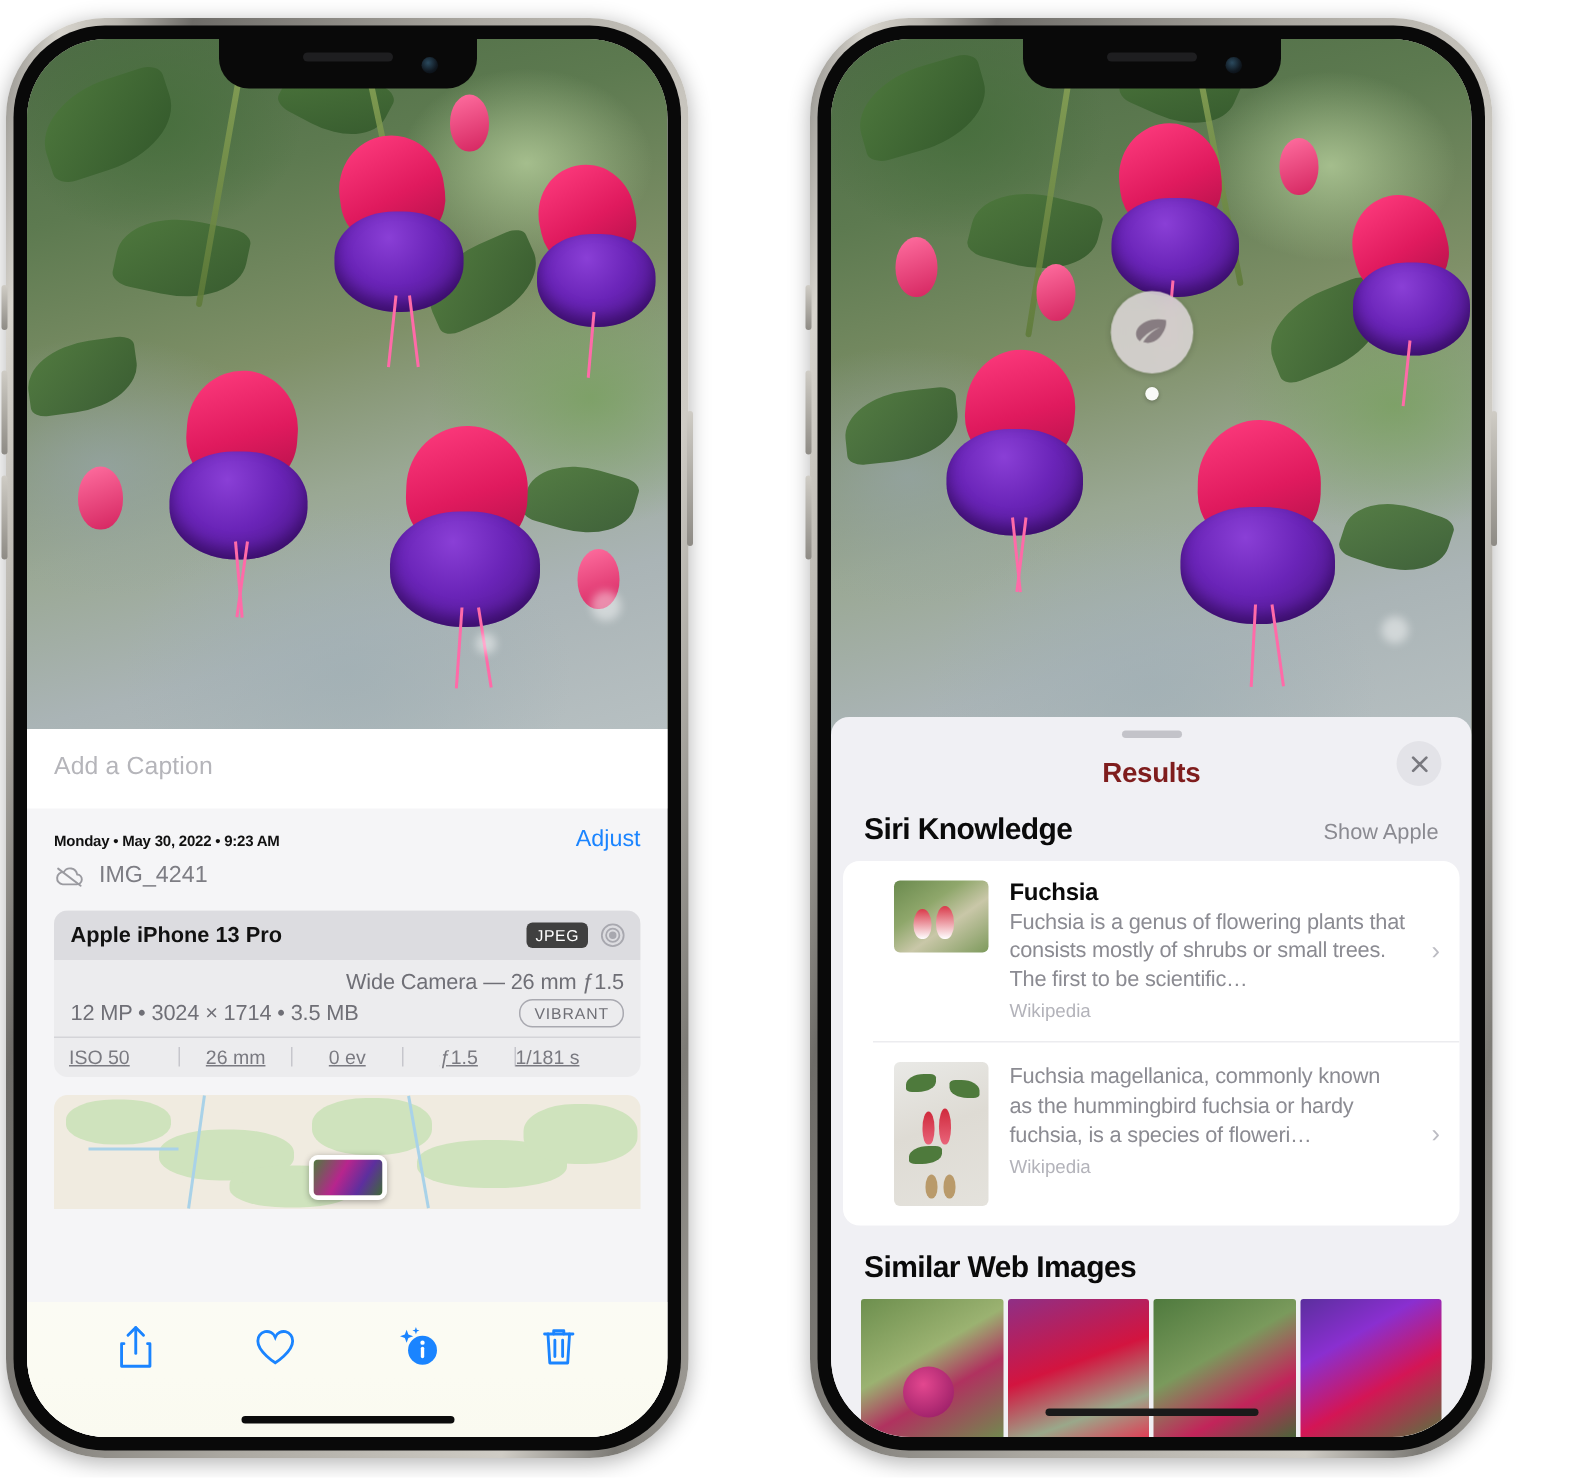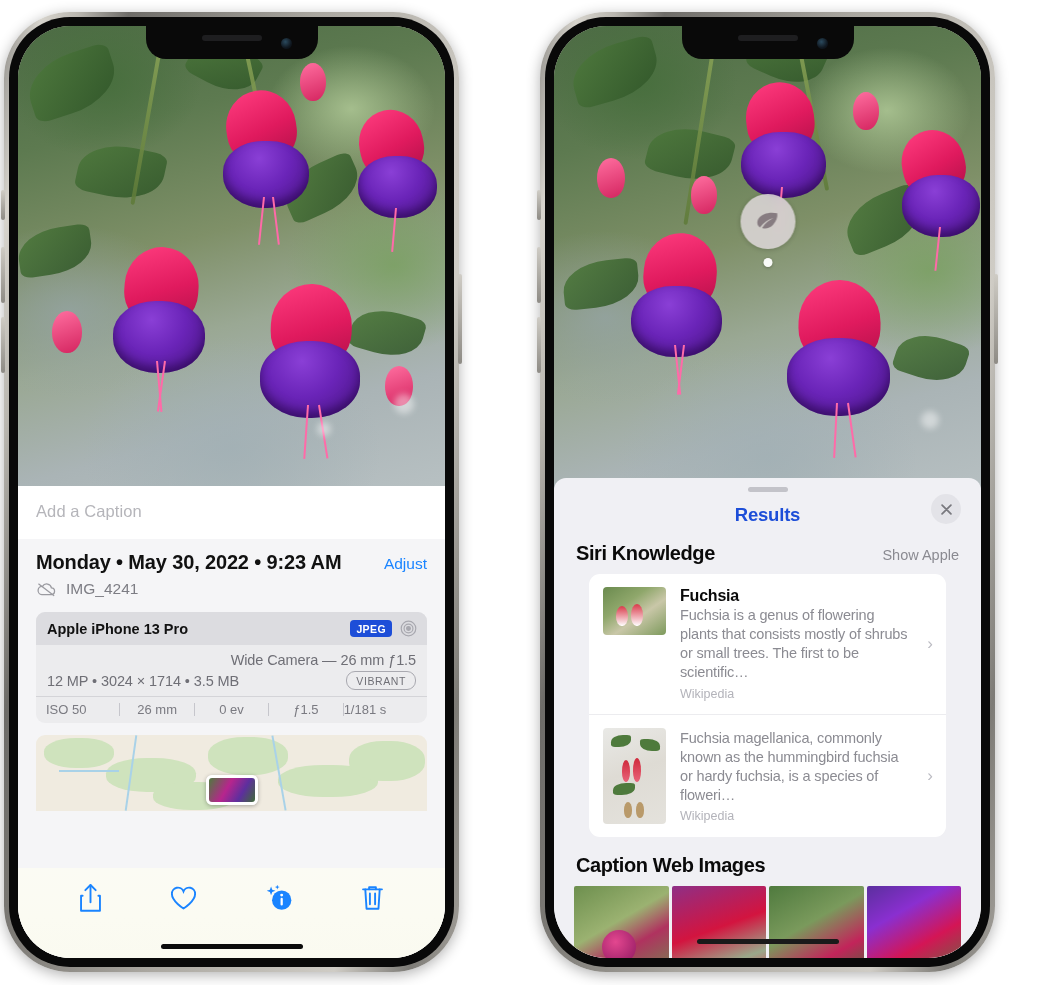--- a/index.html
+++ b/index.html
@@ -174,63 +174,63 @@
     letter-spacing:-.1px;
   }
   .lookup-text .sub { font-weight:400; color:#9a9aa0; }
   .chev-sm { color:#b9b9bf; font-size:15px; margin-left:5px; font-weight:400; }
 
   .meta-block { padding:12px 18px 6px 18px; }
   .meta-line1 {
     display:flex; align-items:baseline; justify-content:space-between;
   }
   .date-text {
-    font-size:20px; font-weight:700; color:#111; letter-spacing:-.15px;
+    font-size:10px; font-weight:700; color:#111; letter-spacing:-.15px;
   }
   .adjust-link { font-size:15.5px; color:#1a84ff; }
   .meta-line2 { display:flex; align-items:center; margin-top:6px; }
   .filename { font-size:15.5px; color:#7d7d84; margin-left:9px; }
 
   .exif-card {
     margin:8px 18px 0 18px;
     border-radius:9px;
     overflow:hidden;
     background:#ececee;
   }
   .exif-head {
     display:flex; align-items:center; justify-content:space-between;
     background:#dcdce0;
     padding:7px 9px 7px 11px;
   }
   .exif-model { font-size:14.5px; font-weight:600; color:#111; }
   .exif-right { display:flex; align-items:center; gap:7px; }
   .jpeg-badge {
-    background:#1d4ed8; color:#fff;
-    font-size:10.5px; font-weight:700; letter-spacing:.4px;
+    background:#404040; color:#fff;
+    font-size:10.5px; font-weight:400; letter-spacing:.4px;
     padding:2.5px 6px; border-radius:4px;
   }
   .exif-body { padding:7px 11px 6px 11px; }
   .exif-lens { font-size:14.5px; color:#6f6f76; letter-spacing:-.1px;text-align:right; }
   .exif-row2 {
     display:flex; align-items:center; justify-content:space-between;
     margin-top:3px;
   }
   .exif-dims { font-size:14.5px; color:#6f6f76; letter-spacing:-.1px; }
   .vibrant {
     border:1px solid #a9a9b0; color:#6f6f76;
     font-size:10.5px; letter-spacing:.6px;
     padding:2.5px 9px; border-radius:9px;
   }
   .exif-foot {
     display:flex; align-items:center;
     border-top:1px solid #d4d4d8;
     padding:5px 10px 6px 10px;
     font-size:13px; color:#7a7a81;
   }
-  .exif-foot span { flex:1; text-align:center; }
+  .exif-foot span { flex:1; text-align:center;text-decoration:underline; }
   .exif-foot span:first-child { text-align:left; }
   .exif-foot span:last-child  { text-align:left; }
   .exif-foot .sep { flex:0 0 auto; color:#c6c6cc; width:1px; background:#c6c6cc; height:13px; }
 
   
   .map-card {
     margin:12px 18px 0 18px;
     height:76px;
     border-radius:9px 9px 0 0;
     overflow:hidden;
@@ -301,39 +301,40 @@
   .grabber {
     width:40px; height:5px; border-radius:3px;
     background:#c3c3c9;
     margin:9px auto 0 auto;
   }
   .res-head {
     position:relative;
     text-align:center;
     padding:12px 0 14px 0;
   }
-  .res-title { font-size:18.5px; font-weight:700; color:#1d4ed8; letter-spacing:-.2px; }
+  .res-title { font-size:18.5px; font-weight:700; color:#7f1d1d; letter-spacing:-.2px; }
   .close-btn {
     position:absolute; right:20px; top:2px;
     width:30px; height:30px; border-radius:50%;
     background:#e3e3e8;
     display:flex; align-items:center; justify-content:center;
   }
   .sec-head {
     display:flex; align-items:baseline; justify-content:space-between;
     padding:2px 22px 9px 22px;
     gap:12px;
   }
   .sec-title { font-size:20px; font-weight:700; color:#0a0a0a; letter-spacing:-.4px; }
   .show-more { font-size:14.5px; color:#8a8a91; }
   .know-card {
-    margin:0 35px;
+    margin:0 8px;
     background:#fff;
     border-radius:11px;
     overflow:hidden;
+    padding-left:20px;
   }
   .know-row {
     display:flex; align-items:flex-start;
     padding:13px 14px 13px 14px;
     position:relative;
   }
   .know-row + .know-row { border-top:1px solid #ececef; margin-top:0; }
   .thumb {
     width:63px; flex:0 0 63px;
     border-radius:4px;
@@ -644,21 +645,21 @@
               <div class="tflower" style="left:52%;top:78%;width:8px;height:16px;background:#b99a6a;"></div>
             </div>
             <div class="know-body">
               <div class="know-desc">Fuchsia magellanica, commonly known as the hummingbird fuchsia or hardy fuchsia, is a species of floweri…</div>
               <div class="know-src">Wikipedia</div>
             </div>
             <div class="know-chev">›</div>
           </div>
         </div>
 
-        <div class="sw-title">Caption Web Images</div>
+        <div class="sw-title">Similar Web Images</div>
         <div class="sw-strip">
           <div class="sw-img" style="background:linear-gradient(150deg,#6d8f4e,#9bb271 40%,#b0325f 62%,#6d8f4e 100%);">
             <div class="tflower" style="left:30%;top:46%;width:34px;height:34px;border-radius:50%;background:radial-gradient(circle at 40% 35%,#e3478f,#8d1760);"></div>
           </div>
           <div class="sw-img" style="background:linear-gradient(160deg,#8f2f86,#d3143f 45%,#9aa88a 75%,#e8304f 100%);"></div>
           <div class="sw-img" style="background:linear-gradient(150deg,#4f7a3e,#7a9a5c 40%,#c2245a 70%,#3f6b36 100%);"></div>
           <div class="sw-img" style="background:linear-gradient(150deg,#5b2f9e,#8a2fd0 30%,#d41555 60%,#4f7a3e 100%);"></div>
         </div>
       </div>
 

